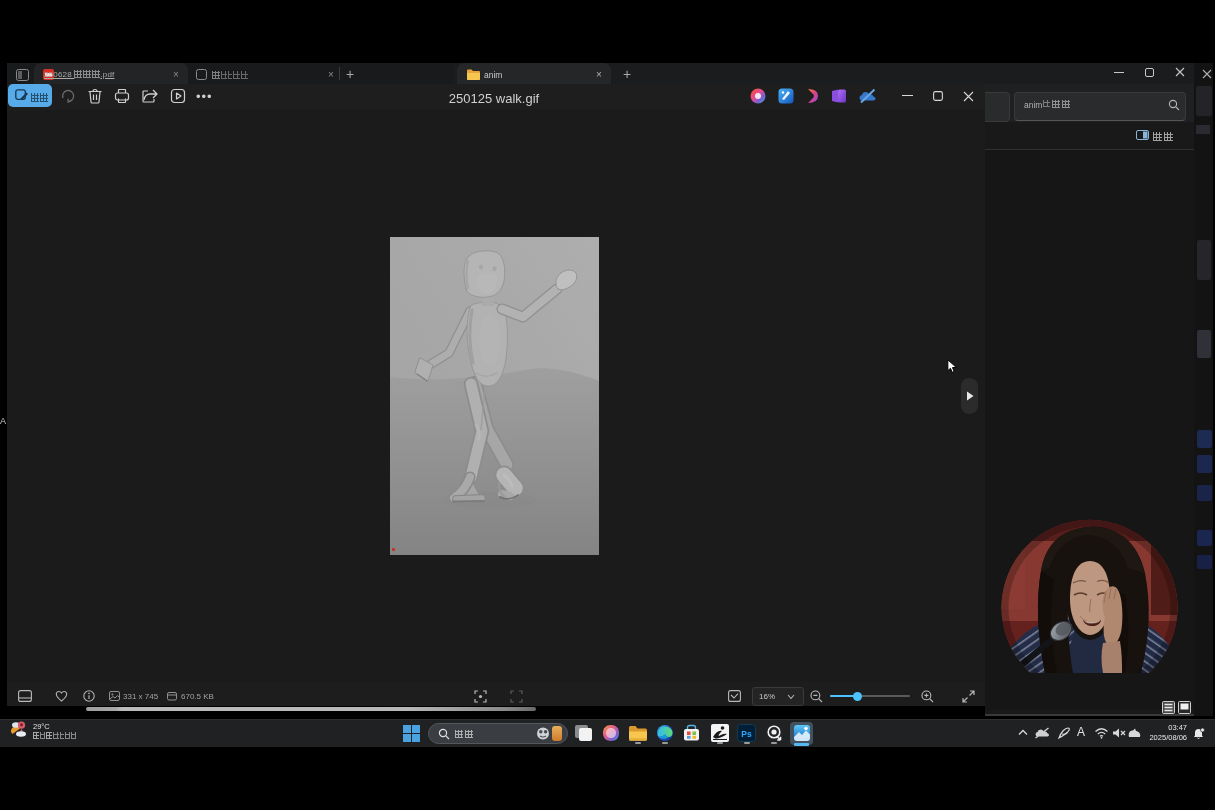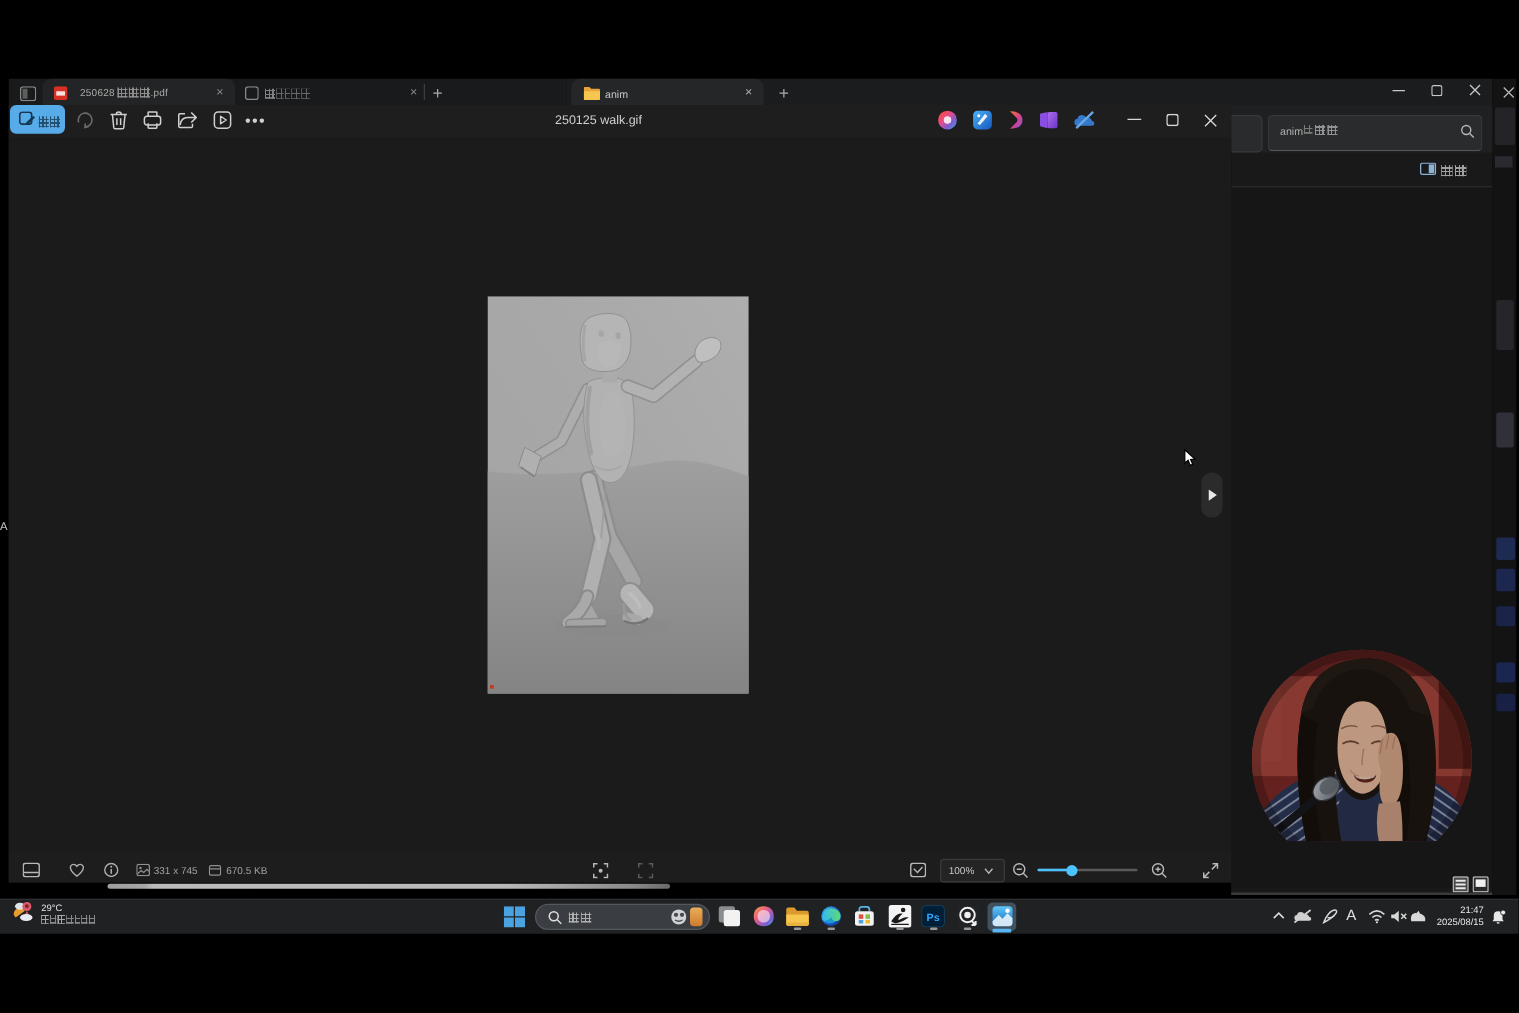--- a/index.html
+++ b/index.html
@@ -22,21 +22,21 @@
 
   <svg class="abs" style="left:16px;top:69px" width="13" height="12" viewBox="0 0 13 12">
     <rect x="0.5" y="0.5" width="12" height="11" rx="2" fill="none" stroke="#8a8a8a"></rect>
     <rect x="2" y="2" width="4" height="8" fill="#8a8a8a" opacity=".6"></rect>
   </svg>
 
   <svg class="abs" style="left:43px;top:69px" width="11" height="11" viewBox="0 0 11 11">
     <rect x="0" y="0" width="11" height="11" rx="2" fill="#d93025"></rect>
     <rect x="2" y="4" width="7" height="3.5" fill="#fff" opacity=".85"></rect>
   </svg>
-  <div class="abs" style="left:64px;top:70px;color:#aaaaaa;font-size:8px;letter-spacing:.2px;">250628 <span class="kj" style="width:8px;height:8px"></span><span class="kj" style="width:8px;height:8px;margin-left:1px"></span><span class="kj" style="width:8px;height:8px;margin-left:1px"></span>.pdf</div>
+  <div class="abs" style="left:44px;top:70px;color:#aaaaaa;font-size:8px;letter-spacing:.2px;text-decoration:underline;">250628 <span class="kj" style="width:8px;height:8px"></span><span class="kj" style="width:8px;height:8px;margin-left:1px"></span><span class="kj" style="width:8px;height:8px;margin-left:1px"></span>.pdf</div>
   <div class="abs" style="left:173px;top:69px;color:#8a8a8a;font-size:10px;">×</div>
 
   <svg class="abs" style="left:196px;top:69px" width="11" height="11" viewBox="0 0 11 11">
     <rect x="0.5" y="0.5" width="10" height="10" rx="2" fill="none" stroke="#8a8a8a"></rect>
   </svg>
   <div class="abs" style="left:212px;top:71px;color:#9e9e9e;line-height:0;"><span class="kj" style="width:8px;height:8px"></span><span class="kl" style="width:6px;height:8px;margin-left:1px"></span><span class="kl" style="width:4px;height:8px;margin-left:1px"></span><span class="kl" style="width:7px;height:8px;margin-left:1px"></span><span class="kl" style="width:7px;height:8px;margin-left:1px"></span></div>
   <div class="abs" style="left:328px;top:69px;color:#8a8a8a;font-size:10px;">×</div>
   <div class="abs" style="left:339px;top:67px;width:1px;height:13px;background:#3c3c3c;"></div>
   <div class="abs" style="left:346px;top:66px;color:#a8a8a8;font-size:14px;font-weight:300;">+</div>
 
@@ -129,21 +129,21 @@
   <svg class="abs" style="left:142px;top:88px" width="16" height="16" viewBox="0 0 16 16">
       <path d="M11,2 L15,6 L11,10 M15,6 L8,6 Q3,6 2,12" fill="none" stroke="#cfcfcf" stroke-width="1.3" stroke-linejoin="round"></path>
       <path d="M6,3 L2,3 Q1,3 1,4 L1,13 Q1,14 2,14 L11,14 Q12,14 12,13 L12,11" fill="none" stroke="#cfcfcf" stroke-width="1.2"></path>
     </svg>
   <svg class="abs" style="left:170px;top:88px" width="16" height="16" viewBox="0 0 16 16">
       <rect x="1.5" y="1.5" width="13" height="13" rx="3" fill="none" stroke="#cfcfcf" stroke-width="1.2"></rect>
       <path d="M6.5,5 L11,8 L6.5,11 Z" fill="none" stroke="#cfcfcf" stroke-width="1.2" stroke-linejoin="round"></path>
     </svg>
   <div class="abs" style="left:196px;top:89px;color:#cfcfcf;font-size:13px;letter-spacing:1px;">•••</div>
 
-  <div class="abs" style="left:444px;top:91px;width:100px;color:#d0d0d0;font-size:10px;">250125 walk.gif</div>
+  <div class="abs" style="left:444px;top:91px;width:100px;text-align:center;color:#d0d0d0;font-size:13px;">250125 walk.gif</div>
 
   <svg class="abs" style="left:749px;top:87px" width="18" height="18" viewBox="0 0 18 18">
     <defs>
         <linearGradient id="cpg" x1="0" y1="0" x2="1" y2="1">
           <stop offset="0" stop-color="#f25022"></stop>
           <stop offset=".4" stop-color="#e84a8a"></stop>
           <stop offset=".7" stop-color="#7a5fd0"></stop>
           <stop offset="1" stop-color="#38b6f0"></stop>
         </linearGradient>
       </defs>
@@ -301,21 +301,21 @@
       <circle cx="6.5" cy="6.5" r="1.6" fill="#b8b8b8"></circle>
     </svg>
   <svg class="abs" style="left:510px;top:690px" width="13" height="13" viewBox="0 0 13 13">
       <path d="M4,1 L1,1 L1,4 M9,1 L12,1 L12,4 M1,9 L1,12 L4,12 M12,9 L12,12 L9,12" fill="none" stroke="#5a5a5a" stroke-width="1.2"></path>
     </svg>
   <svg class="abs" style="left:728px;top:690px" width="13" height="12" viewBox="0 0 13 12">
       <rect x="0.6" y="0.6" width="11.8" height="10.8" rx="2" fill="none" stroke="#b8b8b8" stroke-width="1.1"></rect>
       <path d="M3,5 L6,8 L10,3.6" fill="none" stroke="#b8b8b8" stroke-width="1.1"></path>
     </svg>
   <div class="abs" style="left:752px;top:687px;width:50px;height:17px;background:#242425;border:1px solid #3a3a3a;border-radius:3px;"></div>
-  <div class="abs" style="left:759px;top:692px;color:#c8c8c8;font-size:8px;">100%</div>
+  <div class="abs" style="left:759px;top:692px;color:#c8c8c8;font-size:8px;">16%</div>
   <svg class="abs" style="left:787px;top:694px" width="8" height="6" viewBox="0 0 8 6">
       <path d="M1,1 L4,4.5 L7,1" fill="none" stroke="#b8b8b8" stroke-width="1.1"></path>
     </svg>
   <svg class="abs" style="left:810px;top:690px" width="13" height="13" viewBox="0 0 13 13">
       <circle cx="5.4" cy="5.4" r="4.4" fill="none" stroke="#b8b8b8" stroke-width="1.1"></circle>
       <path d="M8.6,8.6 L12,12 M3.4,5.4 H7.4" stroke="#b8b8b8" stroke-width="1.1"></path>
     </svg>
   <div class="abs" style="left:830px;top:695px;width:80px;height:2px;background:#5a5a5a;border-radius:1px;"></div>
   <div class="abs" style="left:830px;top:695px;width:27px;height:2px;background:#4cc2ff;border-radius:1px;"></div>
   <div class="abs" style="left:853px;top:691.5px;width:9px;height:9px;background:#4cc2ff;border-radius:50%;"></div>
@@ -531,21 +531,21 @@
     <path d="M1.5,4.5 Q7.5,-1 13.5,4.5 M3.8,7 Q7.5,3.8 11.2,7 M6,9.3 Q7.5,8 9,9.3" fill="none" stroke="#d8d8d8" stroke-width="1.3"></path>
     <circle cx="7.5" cy="10.8" r=".9" fill="#d8d8d8"></circle>
   </svg>
   <svg class="abs" style="left:1112px;top:727px" width="14" height="12" viewBox="0 0 14 12">
     <path d="M1,4.5 L3.5,4.5 L7,1.5 L7,10.5 L3.5,7.5 L1,7.5 Z" fill="#d8d8d8"></path>
     <path d="M9,4 L13,8 M13,4 L9,8" stroke="#d8d8d8" stroke-width="1.2"></path>
   </svg>
   <svg class="abs" style="left:1127px;top:727px" width="15" height="12" viewBox="0 0 15 12">
     <path d="M2,10 C1,6 3,3 6,3.5 L8,1.5 L9,4 C12,4.5 14,7 13,10 Z" fill="#d8d8d8"></path>
   </svg>
-  <div class="abs" style="left:1148px;top:723px;width:39px;text-align:right;color:#e8e8e8;font-size:7.5px;">21:47</div>
-  <div class="abs" style="left:1144px;top:732.5px;width:43px;text-align:right;color:#e8e8e8;font-size:7.5px;">2025/08/15</div>
+  <div class="abs" style="left:1148px;top:723px;width:39px;text-align:right;color:#e8e8e8;font-size:7.5px;">03:47</div>
+  <div class="abs" style="left:1144px;top:732.5px;width:43px;text-align:right;color:#e8e8e8;font-size:7.5px;">2025/08/06</div>
   <svg class="abs" style="left:1192px;top:727px" width="13" height="13" viewBox="0 0 13 13">
     <path d="M2,10 L11,10 L10,8.5 L10,5.5 Q10,2 6.5,2 Q3,2 3,5.5 L3,8.5 Z" fill="#e8e8e8"></path>
     <path d="M5.5,11 Q6.5,12 7.5,11" stroke="#e8e8e8" fill="none"></path>
     <circle cx="10.5" cy="3" r="2" fill="#e8e8e8" stroke="#1f2122" stroke-width=".7"></circle>
   </svg>
 
 </div>
 
 </body></html>

